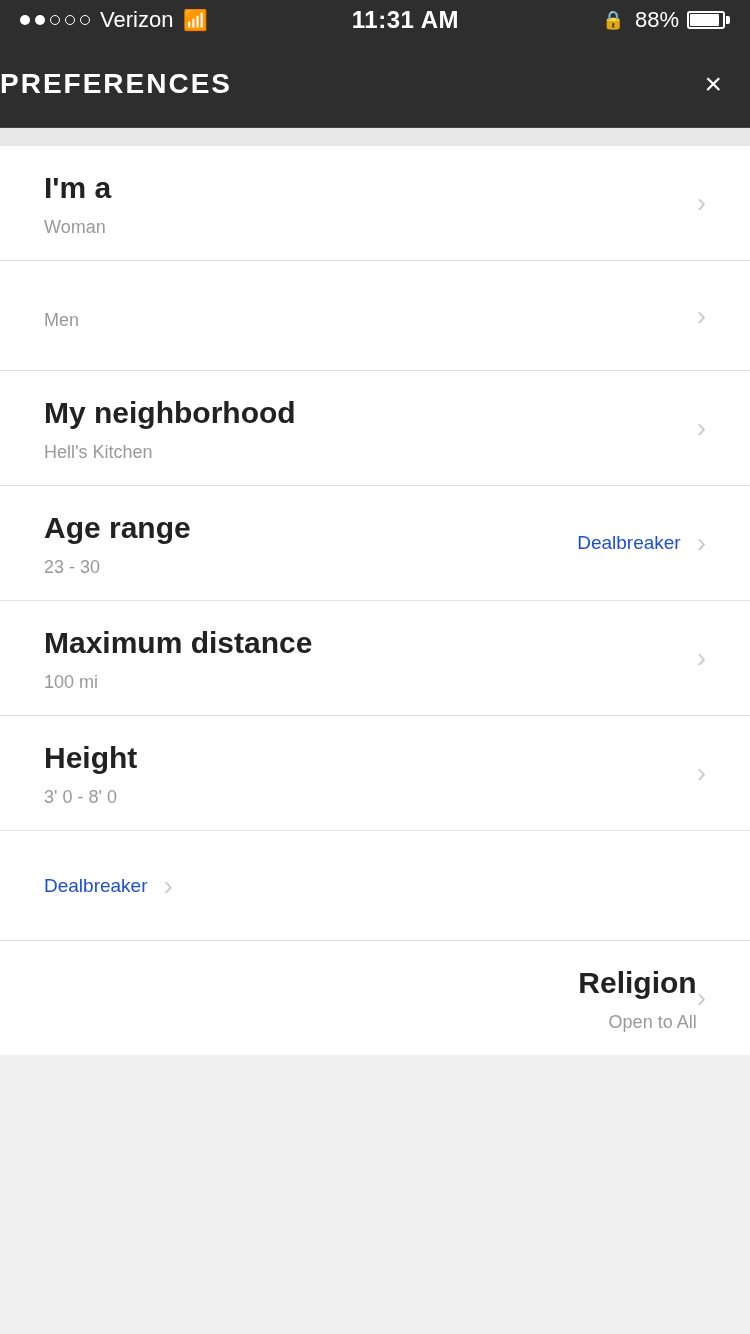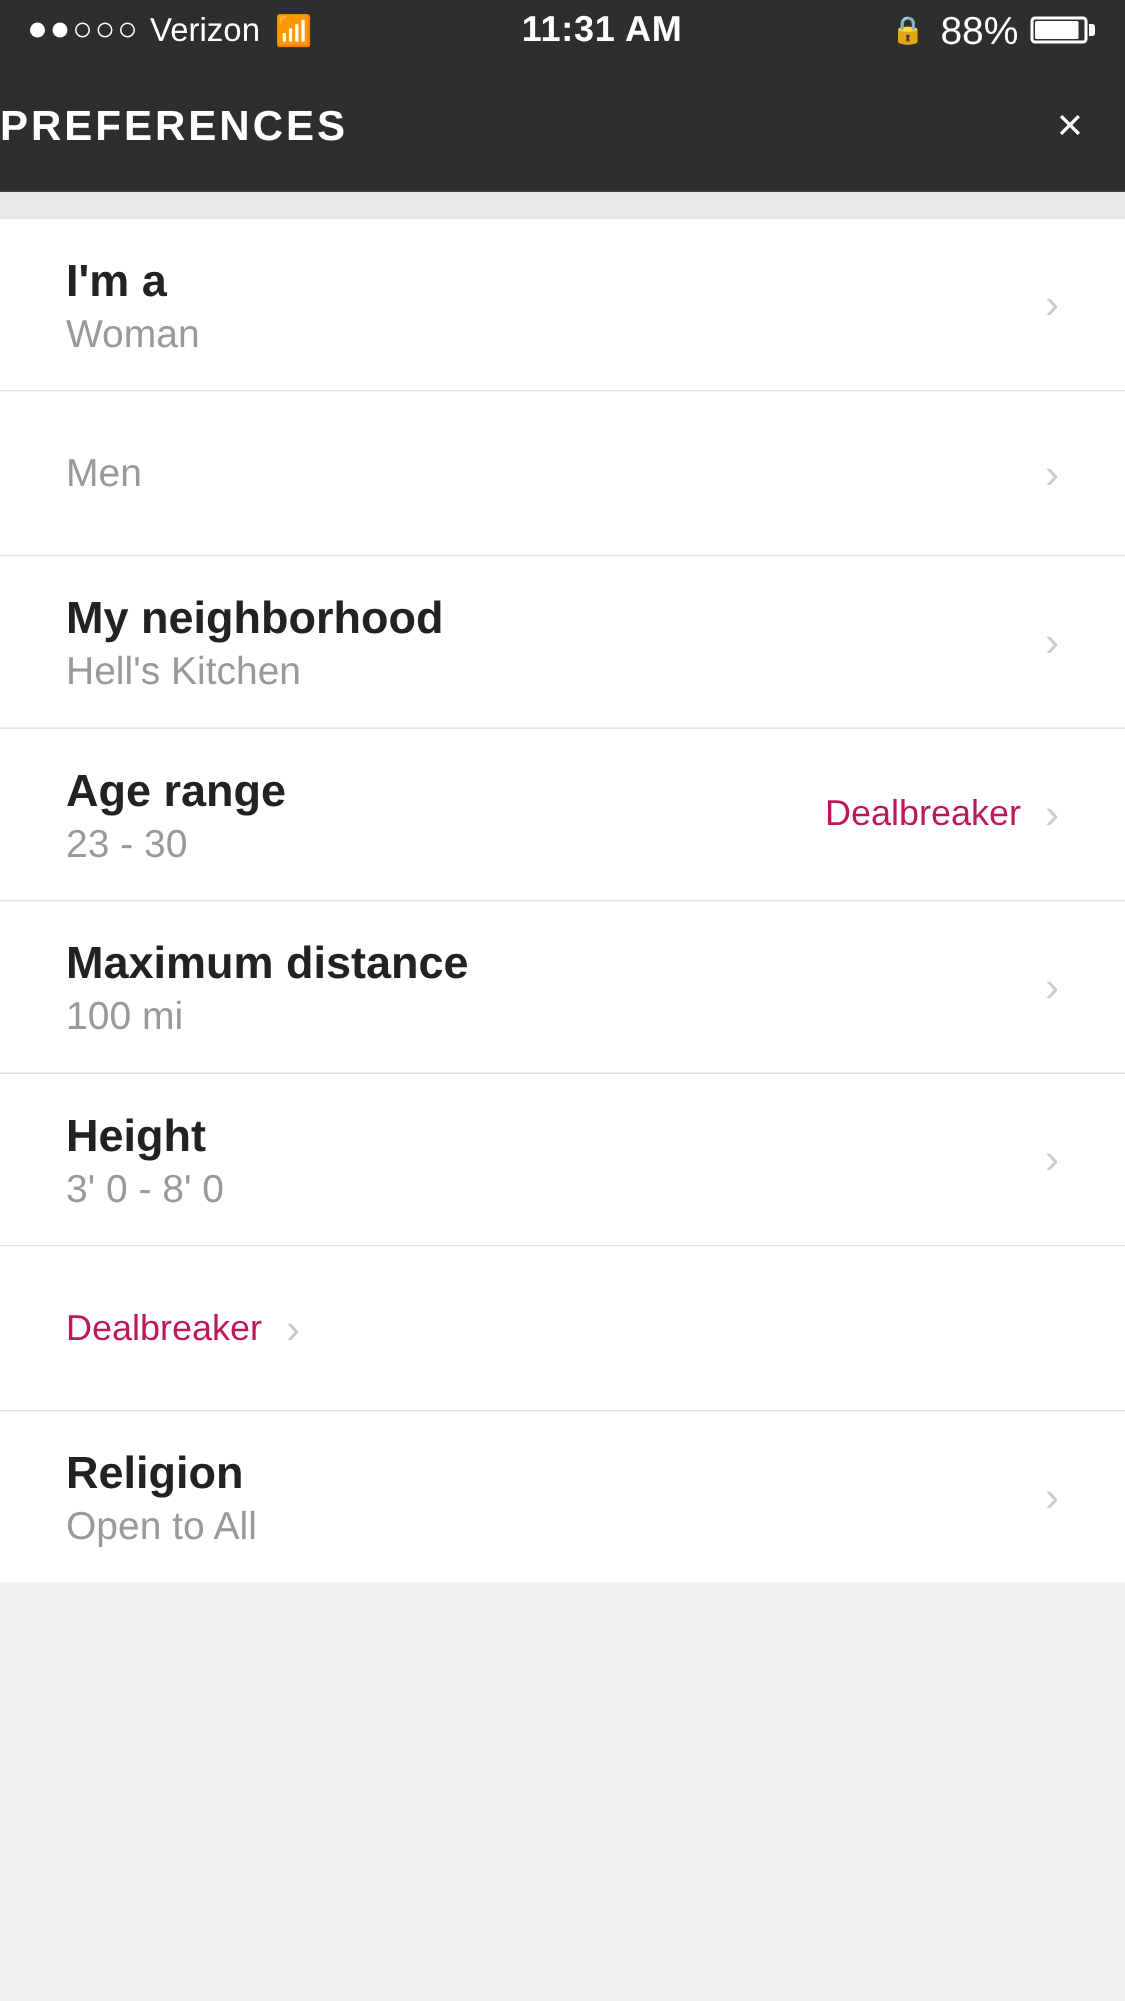--- a/index.html
+++ b/index.html
@@ -62,21 +62,21 @@
       letter-spacing: 0.5px;
     }
 
     .status-right {
       display: flex;
       align-items: center;
       gap: 8px;
       font-size: 22px;
     }
 
-    .battery-pct { font-size: 26px; }
+    .battery-pct { font-size: 22px; }
 
     .battery-icon {
       display: inline-flex;
       align-items: center;
     }
 
     .battery-body {
       width: 38px;
       height: 18px;
       border: 2px solid #fff;
@@ -151,48 +151,49 @@
       justify-content: space-between;
       padding: 22px 44px;
       border-bottom: 1px solid #e0e0e0;
       background: #fff;
       cursor: pointer;
       min-height: 110px;
     }
 
     .pref-item:last-child {
       border-bottom: none;
+      text-align: right;
     }
 
     .pref-item-left {
       flex: 1;
     }
 
     .pref-label {
       font-size: 30px;
       font-weight: 600;
       color: #222;
       line-height: 1.3;
     }
 
     .pref-value {
-      font-size: 26px;
+      font-size: 18px;
       color: #999;
-      margin-top: 0;
+      margin-top: 10px;
     }
 
     .pref-item-right {
       display: flex;
       align-items: center;
       gap: 16px;
     }
 
     .dealbreaker-label {
-      font-size: 24px;
-      color: #be185d;
+      font-size: 19px;
+      color: #1d4ed8;
     }
 
     .chevron {
       font-size: 28px;
       color: #ccc;
       font-weight: 300;
     }
 
     
     .bottom-area {

